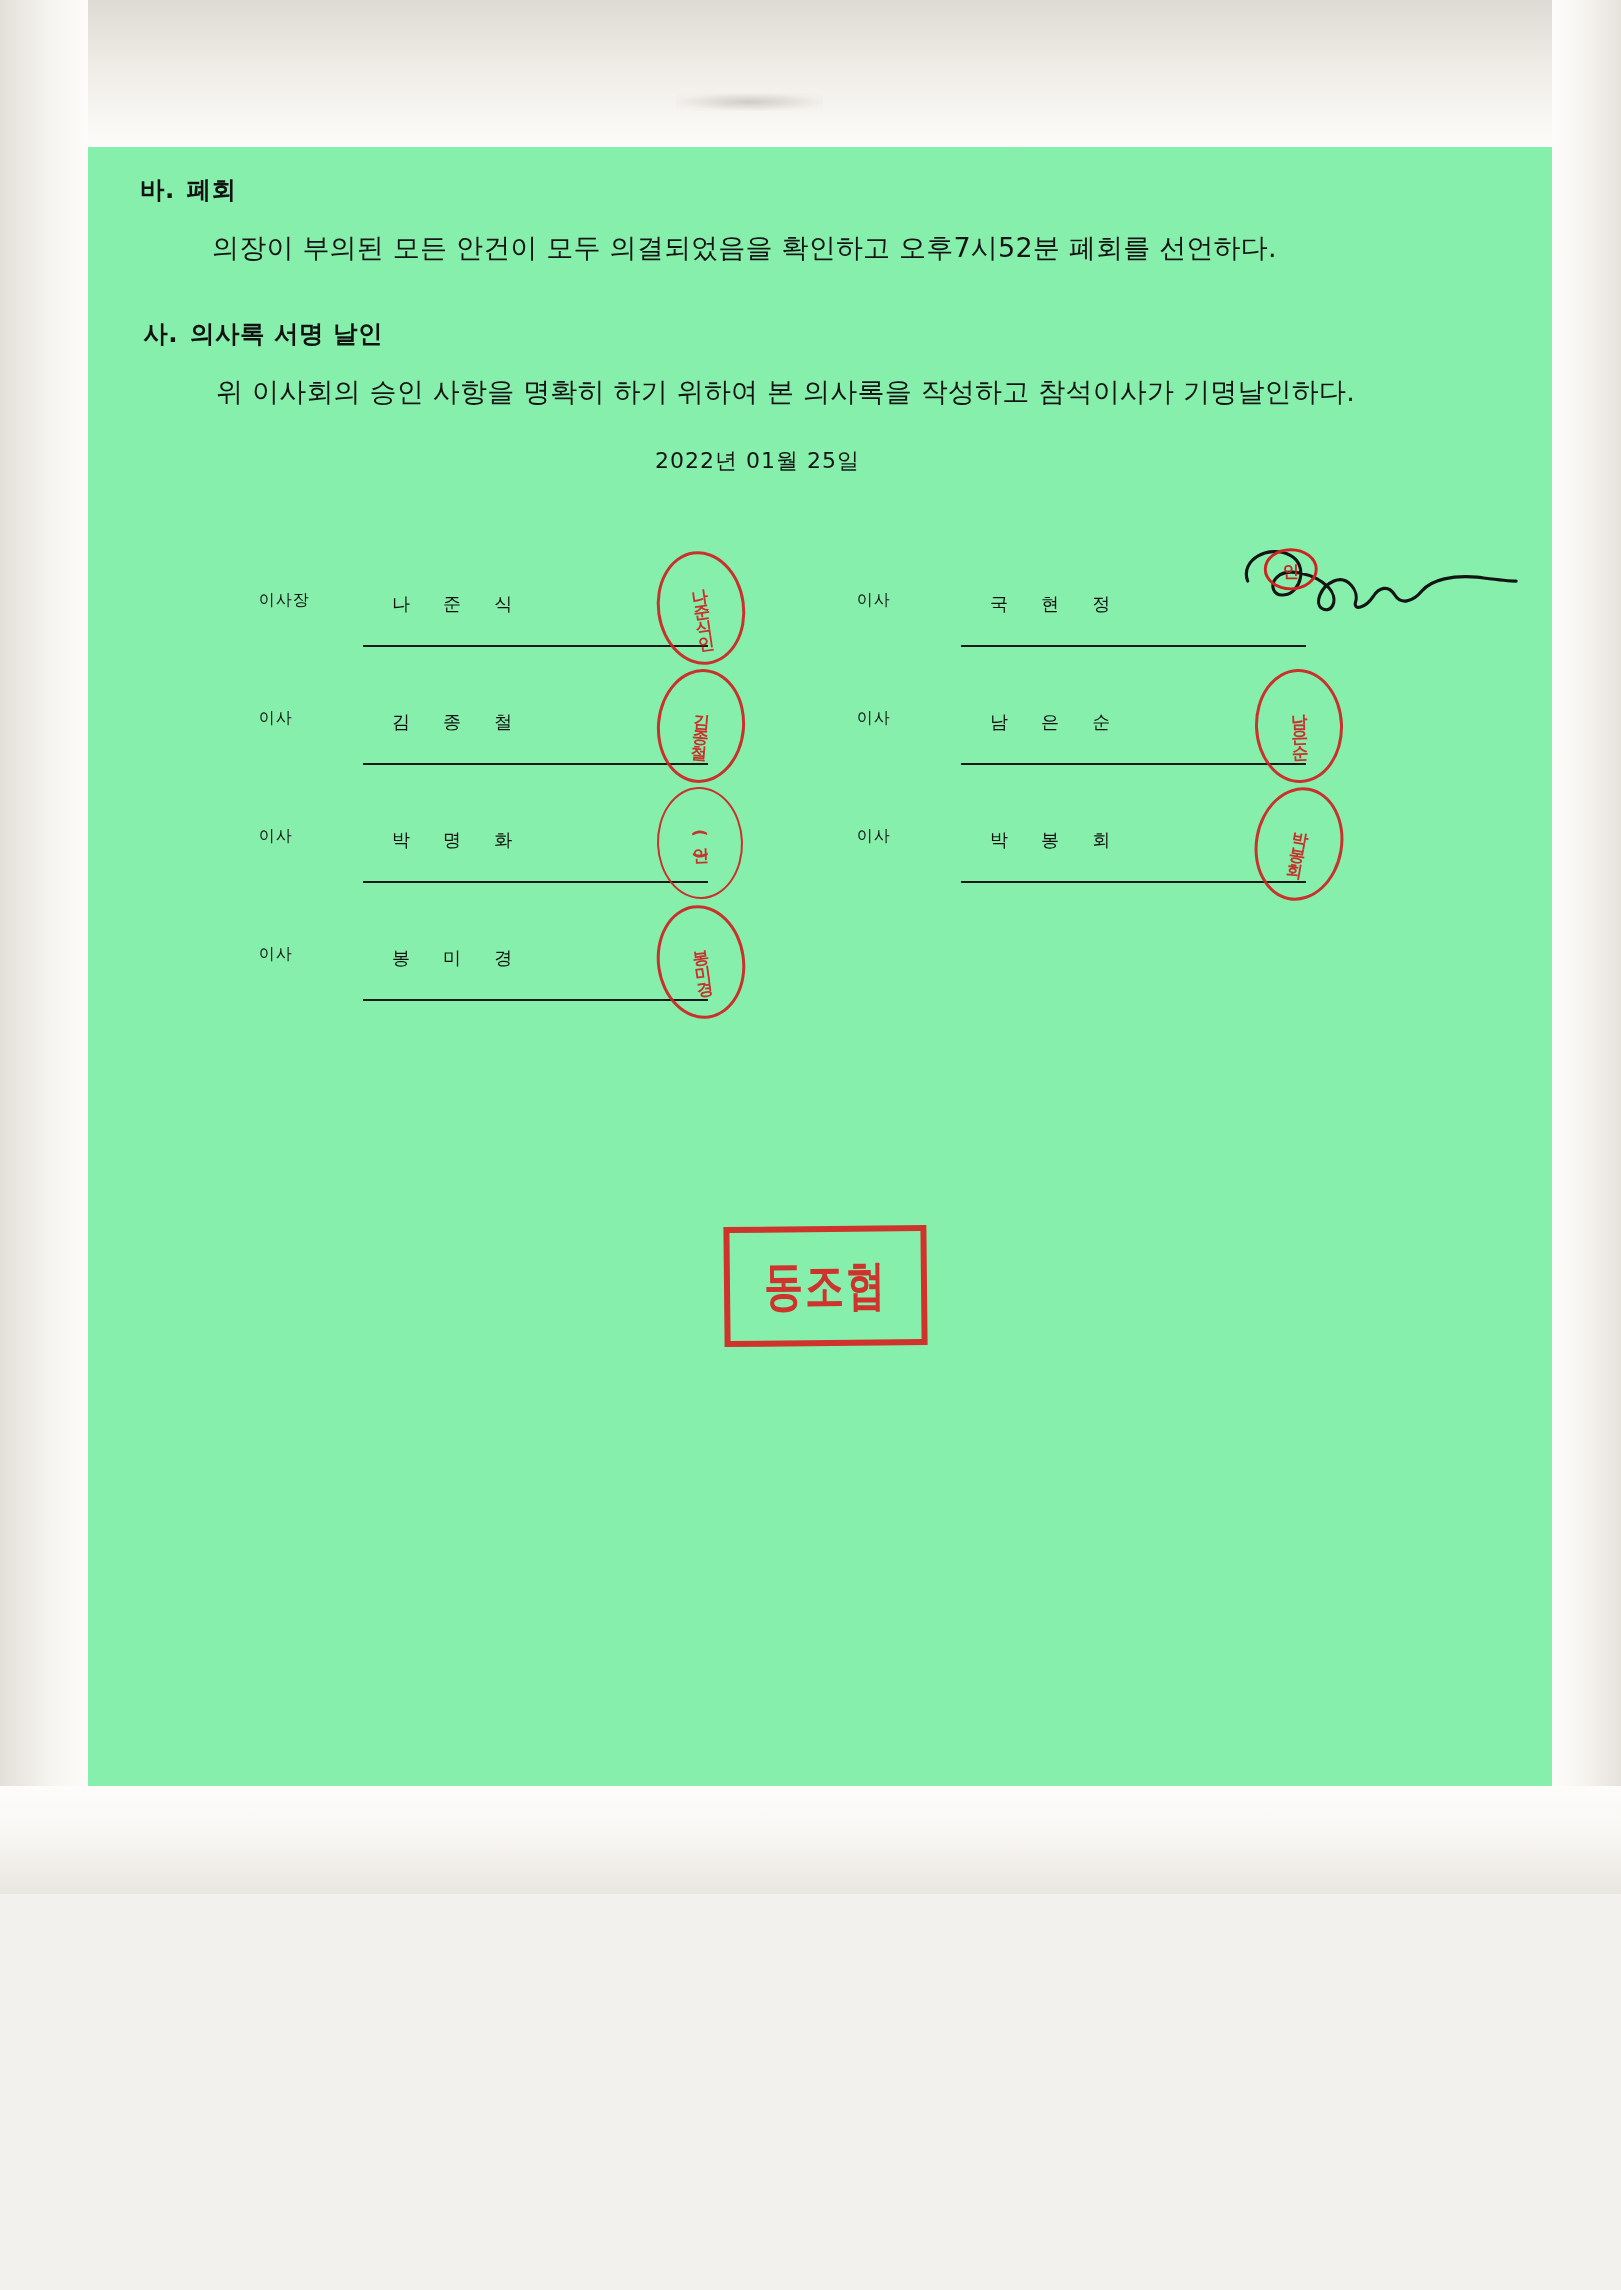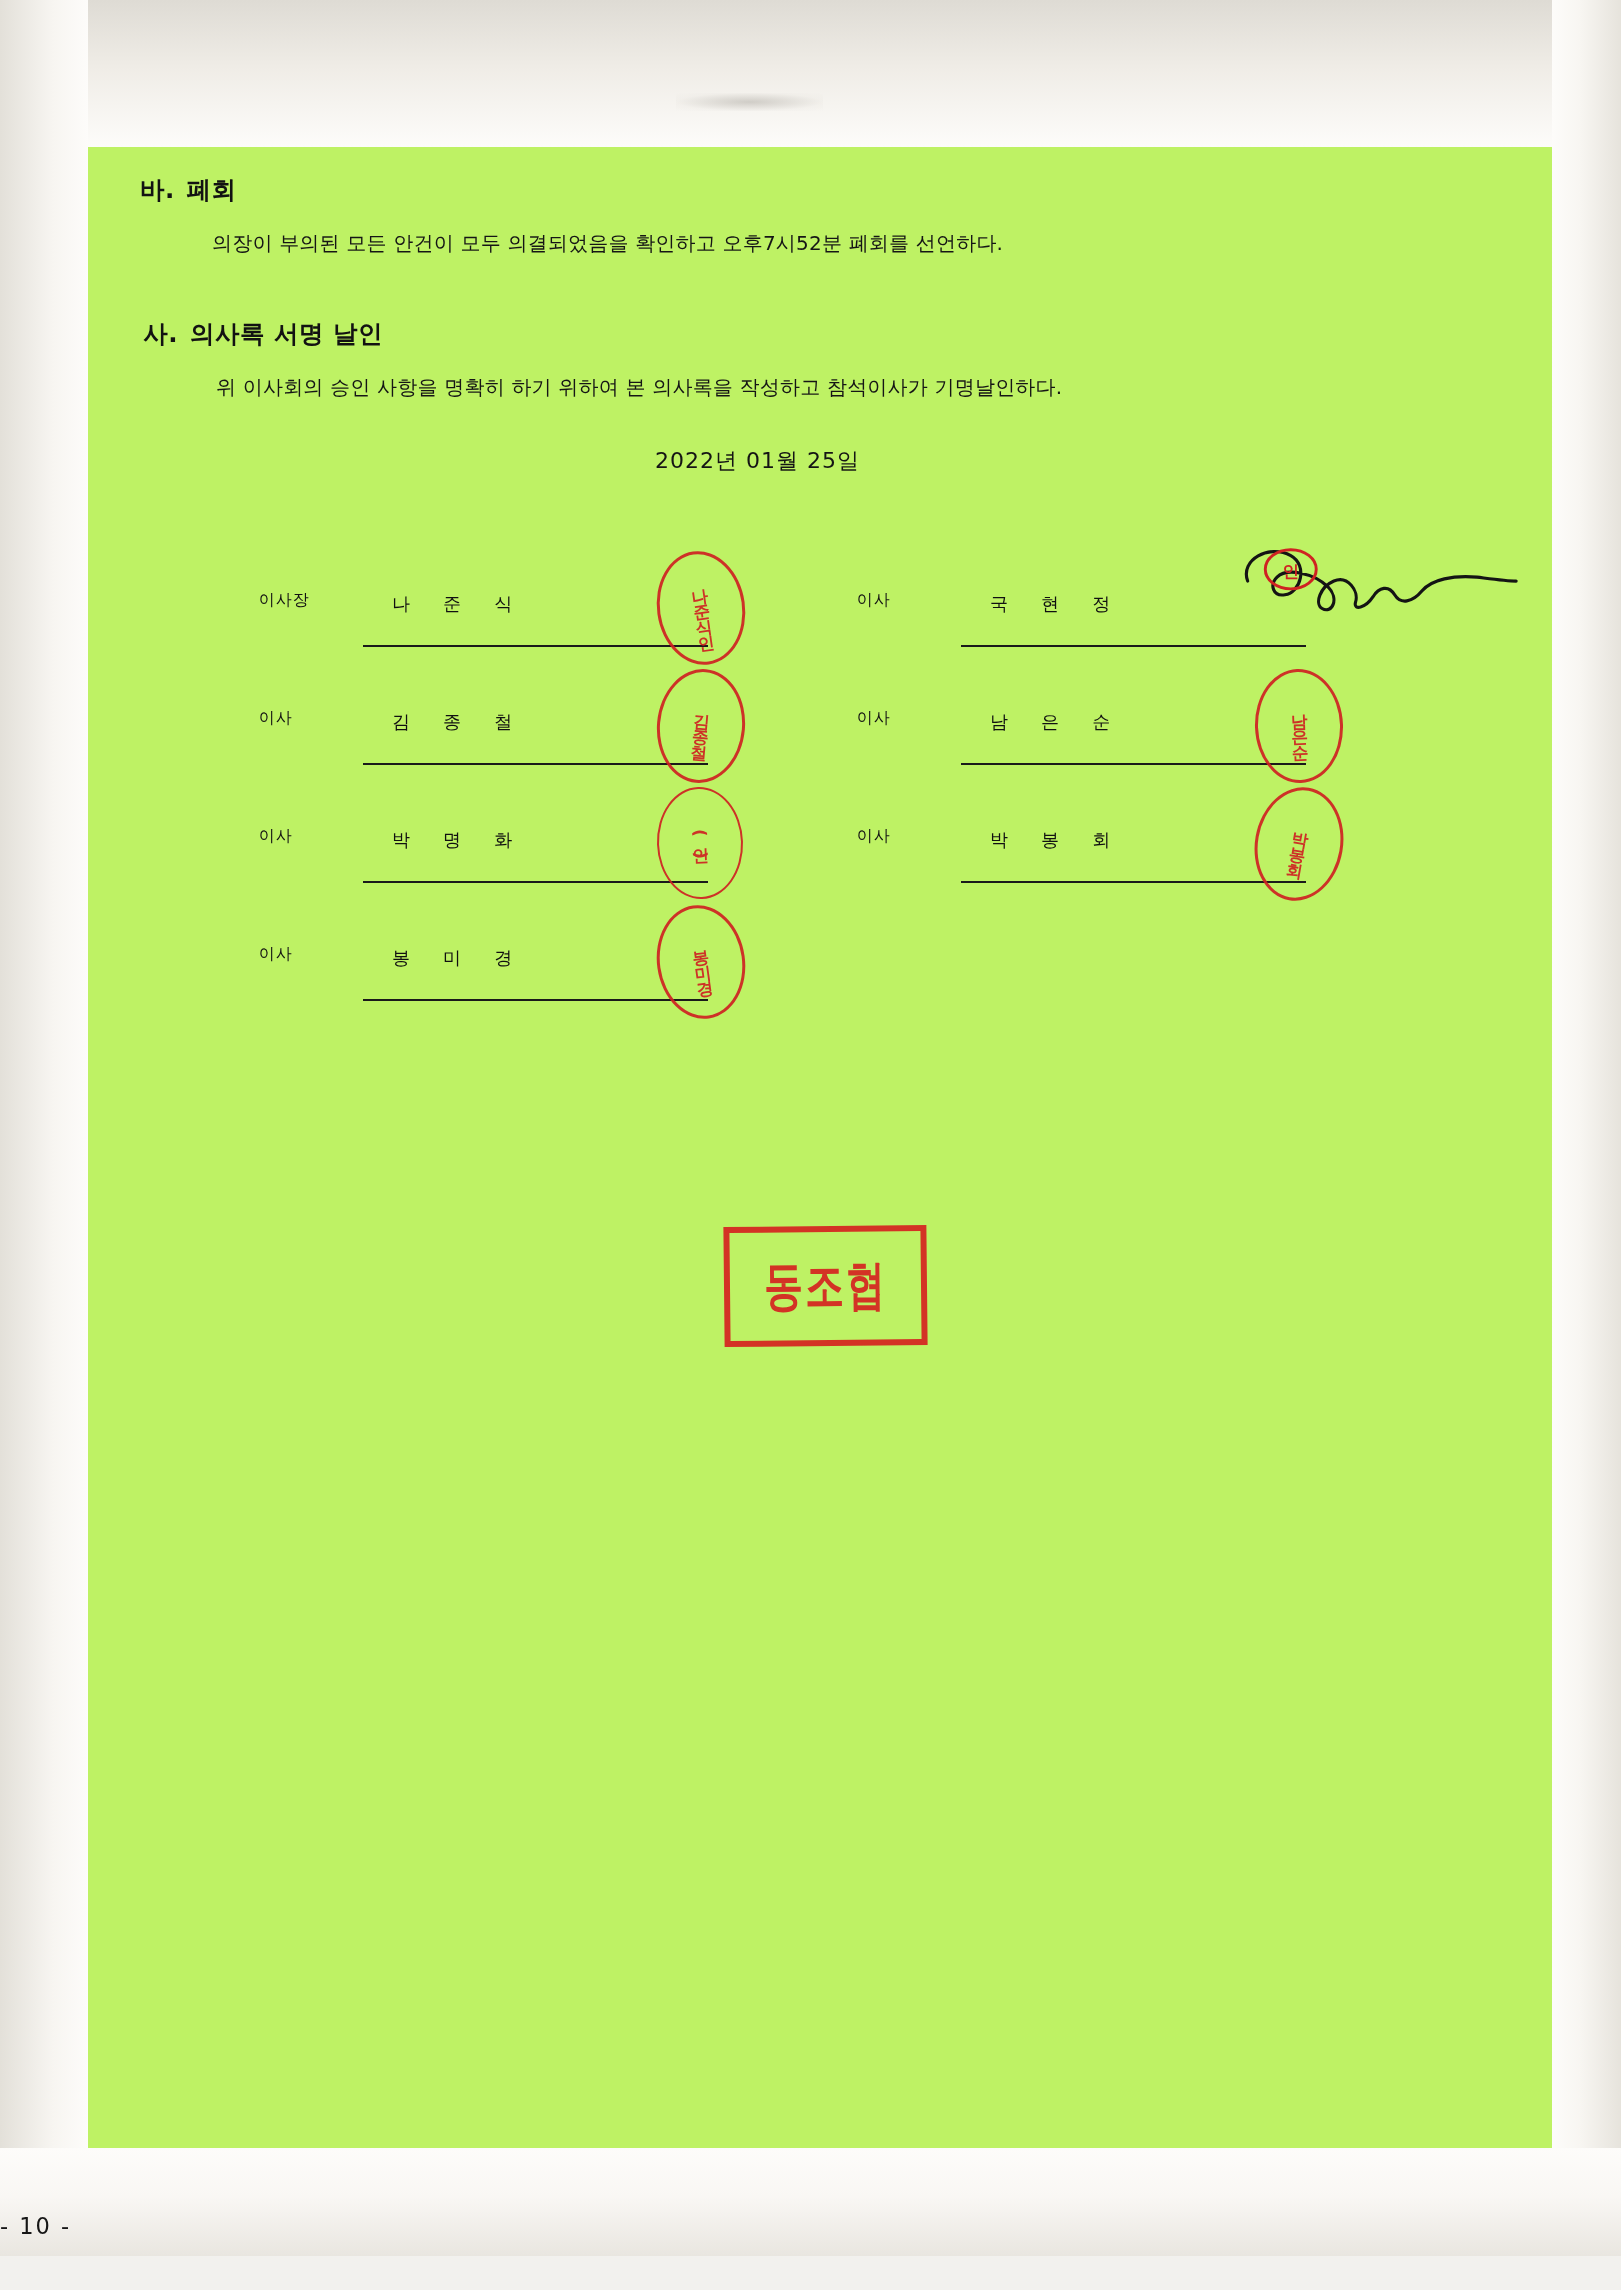--- a/index.html
+++ b/index.html
@@ -6,23 +6,23 @@
     margin: 0;
     padding: 0;
     background: #f2f1ee;
   }
   body {
     font-family: "DejaVu Sans", "Liberation Sans", sans-serif;
   }
   .page {
     position: relative;
     width: 1621px;
-    height: 2256px;
+    height: 1894px;
     margin: 0 auto;
-    background: #bef264;
+    background: #86efac;
     overflow: hidden;
   }
   
   .scan-shade-top {
     position: absolute;
     left: 0; top: 0; width: 100%; height: 147px;
     background: linear-gradient(180deg, #dedbd4 0%, #efece6 45%, #fdfcfa 100%);
     pointer-events: none;
   }
   .scan-shade-left {
@@ -63,21 +63,21 @@
     font-size: 24.5px;
     font-weight: bold;
     color: #121212;
     letter-spacing: 0.5px;
     white-space: nowrap;
   }
   .sec-head .marker {
     margin-right: 11.8px;
   }
   .sec-body {
-    font-size: 20px;
+    font-size: 27px;
     color: #151515;
     letter-spacing: 0.2px;
     white-space: nowrap;
     text-align: right;
   }
 
   #sec-closing { left: 140px; top: 173px; }
   #sec-closing .sec-body { margin-top: 23.5px; margin-left: 72px; }
 
   #sec-signature { left: 157px; top: 317px; }

